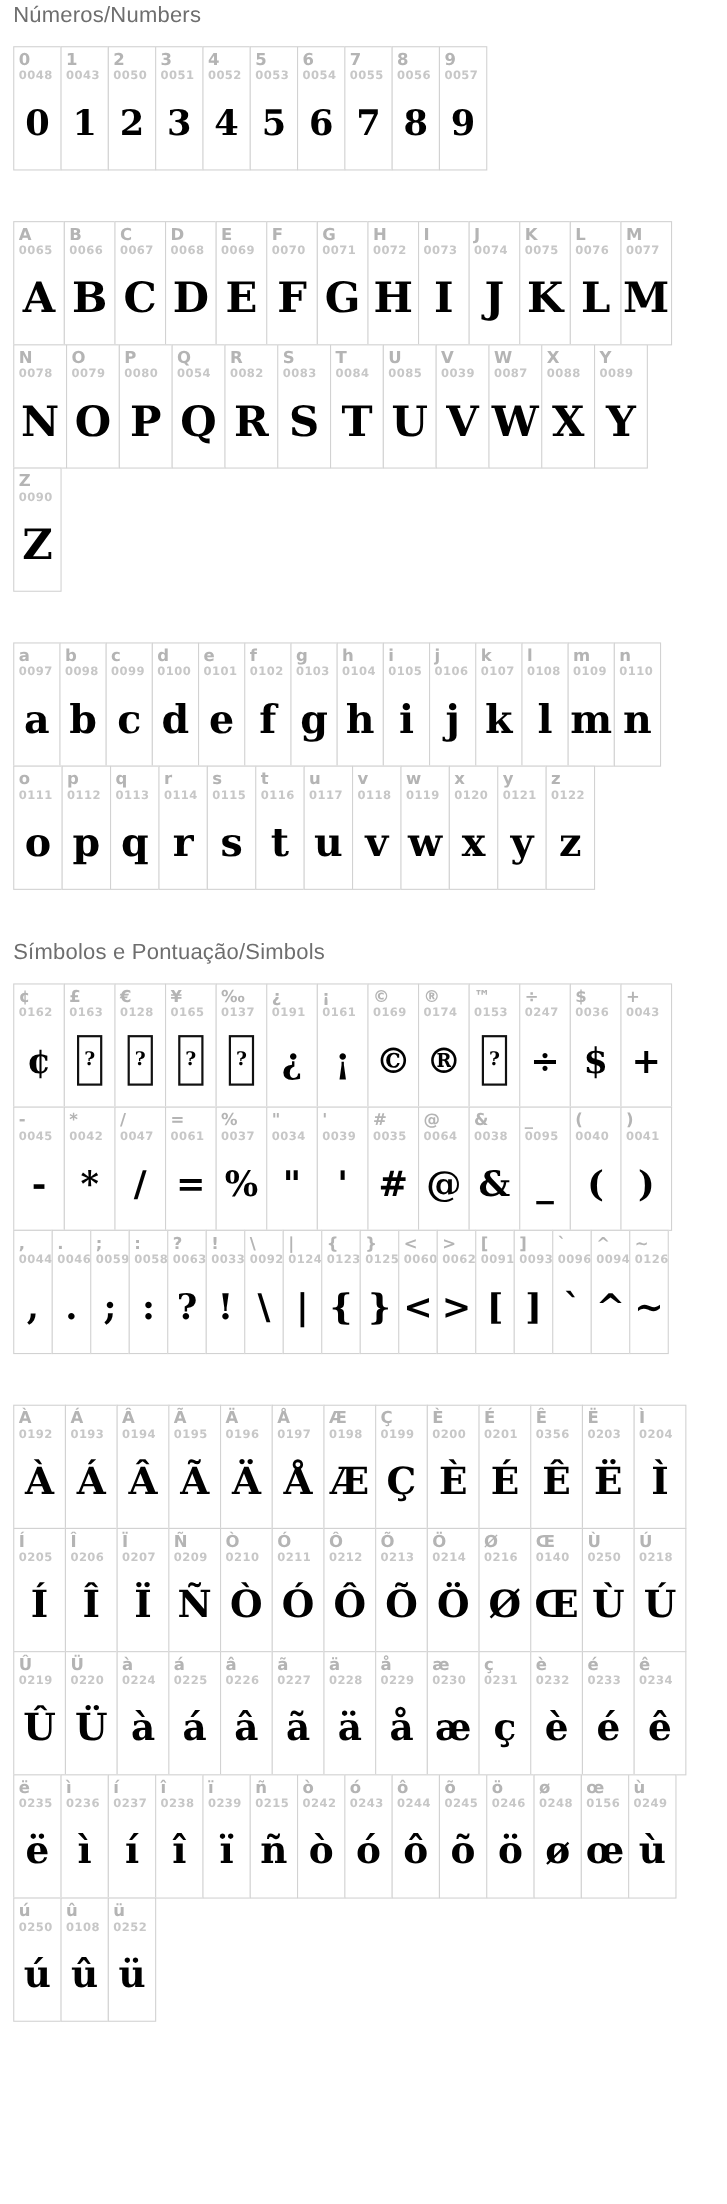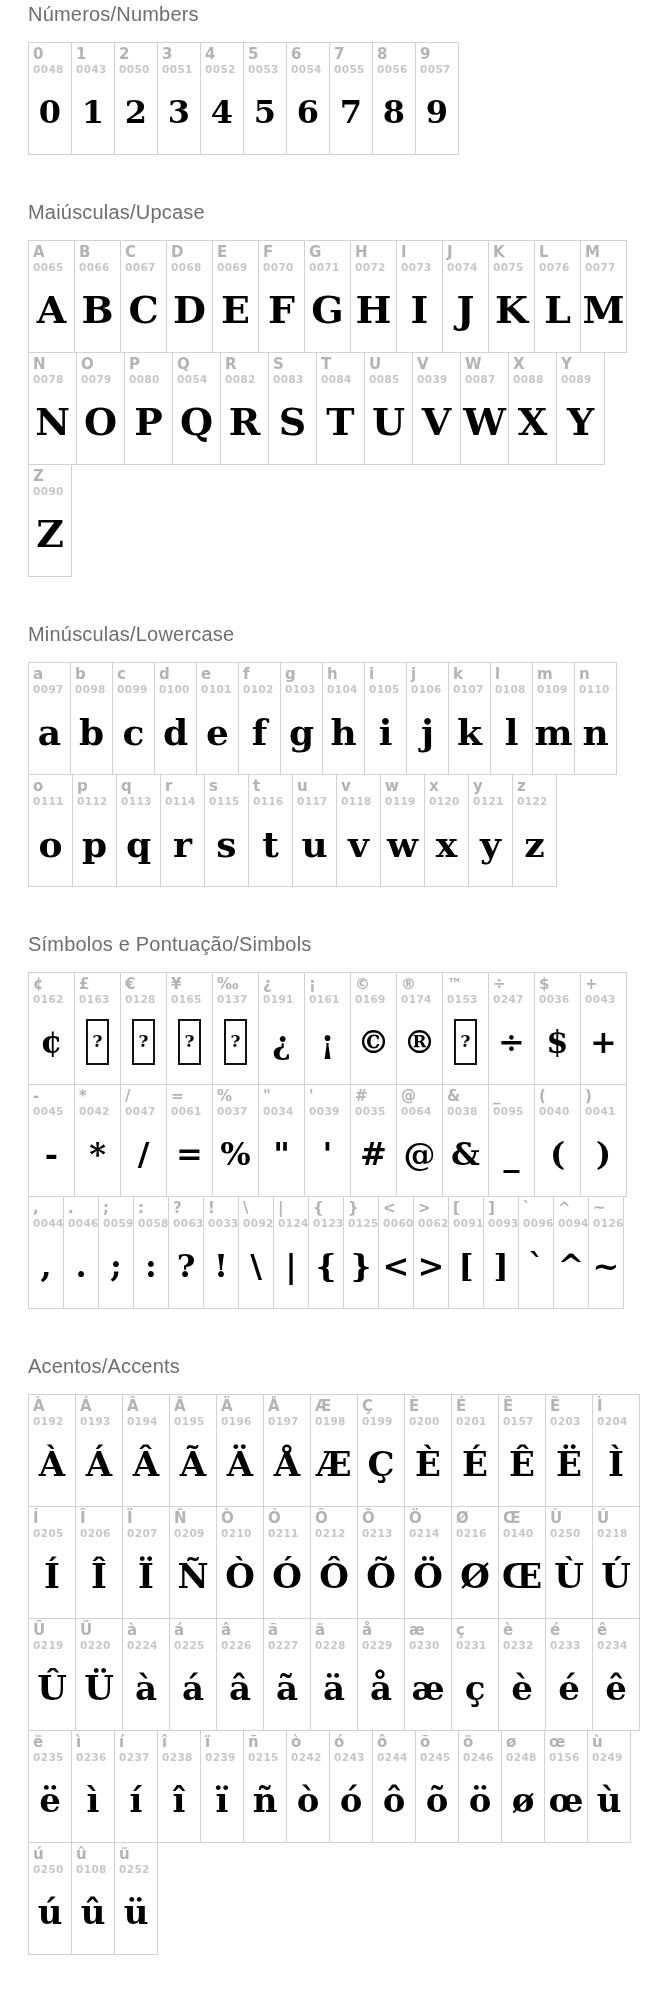--- a/index.html
+++ b/index.html
@@ -1,20 +1,20 @@
 <!DOCTYPE html>
 <html><head>
 <meta charset="utf-8">
 <style>
   html, body { margin:0; padding:0; background:#ffffff; }
   body {
     width:661px; height:2004px; overflow:hidden;
     font-family:"DejaVu Sans", sans-serif;
   }
-  .page { padding:3px 0 0 12px;margin-left:16px; }
+  .page { padding:3px 0 0 12px; }
   .charmap-section { margin-bottom:46px; }
   .section-title {
     font-family:"Liberation Sans", sans-serif;
     font-weight:400;
     font-size:20px;
     color:#6e6e6e;
     letter-spacing:0.2px;
     margin:0 0 16px 0;
   }
   .row { display:flex; align-items:stretch; }
@@ -155,21 +155,20 @@
             <div class="char-label">9</div>
             <div class="char-code">0057</div>
           </div>
           <div class="glyph-area">
             <span class="glyph">9</span>
           </div>
         </div>
       </div>
     </section>
     <section class="charmap-section sec-upcase">
-      <h2 class="section-title">Maiúsculas/Upcase</h2>
       <div class="row">
         <div class="cell" style="width: 47px;">
           <div class="cell-head">
             <div class="char-label">A</div>
             <div class="char-code">0065</div>
           </div>
           <div class="glyph-area">
             <span class="glyph">A</span>
           </div>
         </div>
@@ -398,21 +397,20 @@
             <div class="char-label">Z</div>
             <div class="char-code">0090</div>
           </div>
           <div class="glyph-area">
             <span class="glyph">Z</span>
           </div>
         </div>
       </div>
     </section>
     <section class="charmap-section sec-lowercase">
-      <h2 class="section-title">Minúsculas/Lowercase</h2>
       <div class="row">
         <div class="cell" style="width: 43px;">
           <div class="cell-head">
             <div class="char-label">a</div>
             <div class="char-code">0097</div>
           </div>
           <div class="glyph-area">
             <span class="glyph">a</span>
           </div>
         </div>
@@ -1035,21 +1033,20 @@
             <div class="char-label">~</div>
             <div class="char-code">0126</div>
           </div>
           <div class="glyph-area">
             <span class="glyph">~</span>
           </div>
         </div>
       </div>
     </section>
     <section class="charmap-section sec-accents">
-      <h2 class="section-title">Acentos/Accents</h2>
       <div class="row">
         <div class="cell" style="width: 48px;">
           <div class="cell-head">
             <div class="char-label">À</div>
             <div class="char-code">0192</div>
           </div>
           <div class="glyph-area">
             <span class="glyph">À</span>
           </div>
         </div>
@@ -1130,21 +1127,21 @@
             <div class="char-label">É</div>
             <div class="char-code">0201</div>
           </div>
           <div class="glyph-area">
             <span class="glyph">É</span>
           </div>
         </div>
         <div class="cell" style="width: 48px;">
           <div class="cell-head">
             <div class="char-label">Ê</div>
-            <div class="char-code">0157</div>
+            <div class="char-code">0356</div>
           </div>
           <div class="glyph-area">
             <span class="glyph">Ê</span>
           </div>
         </div>
         <div class="cell" style="width: 48px;">
           <div class="cell-head">
             <div class="char-label">Ë</div>
             <div class="char-code">0203</div>
           </div>

